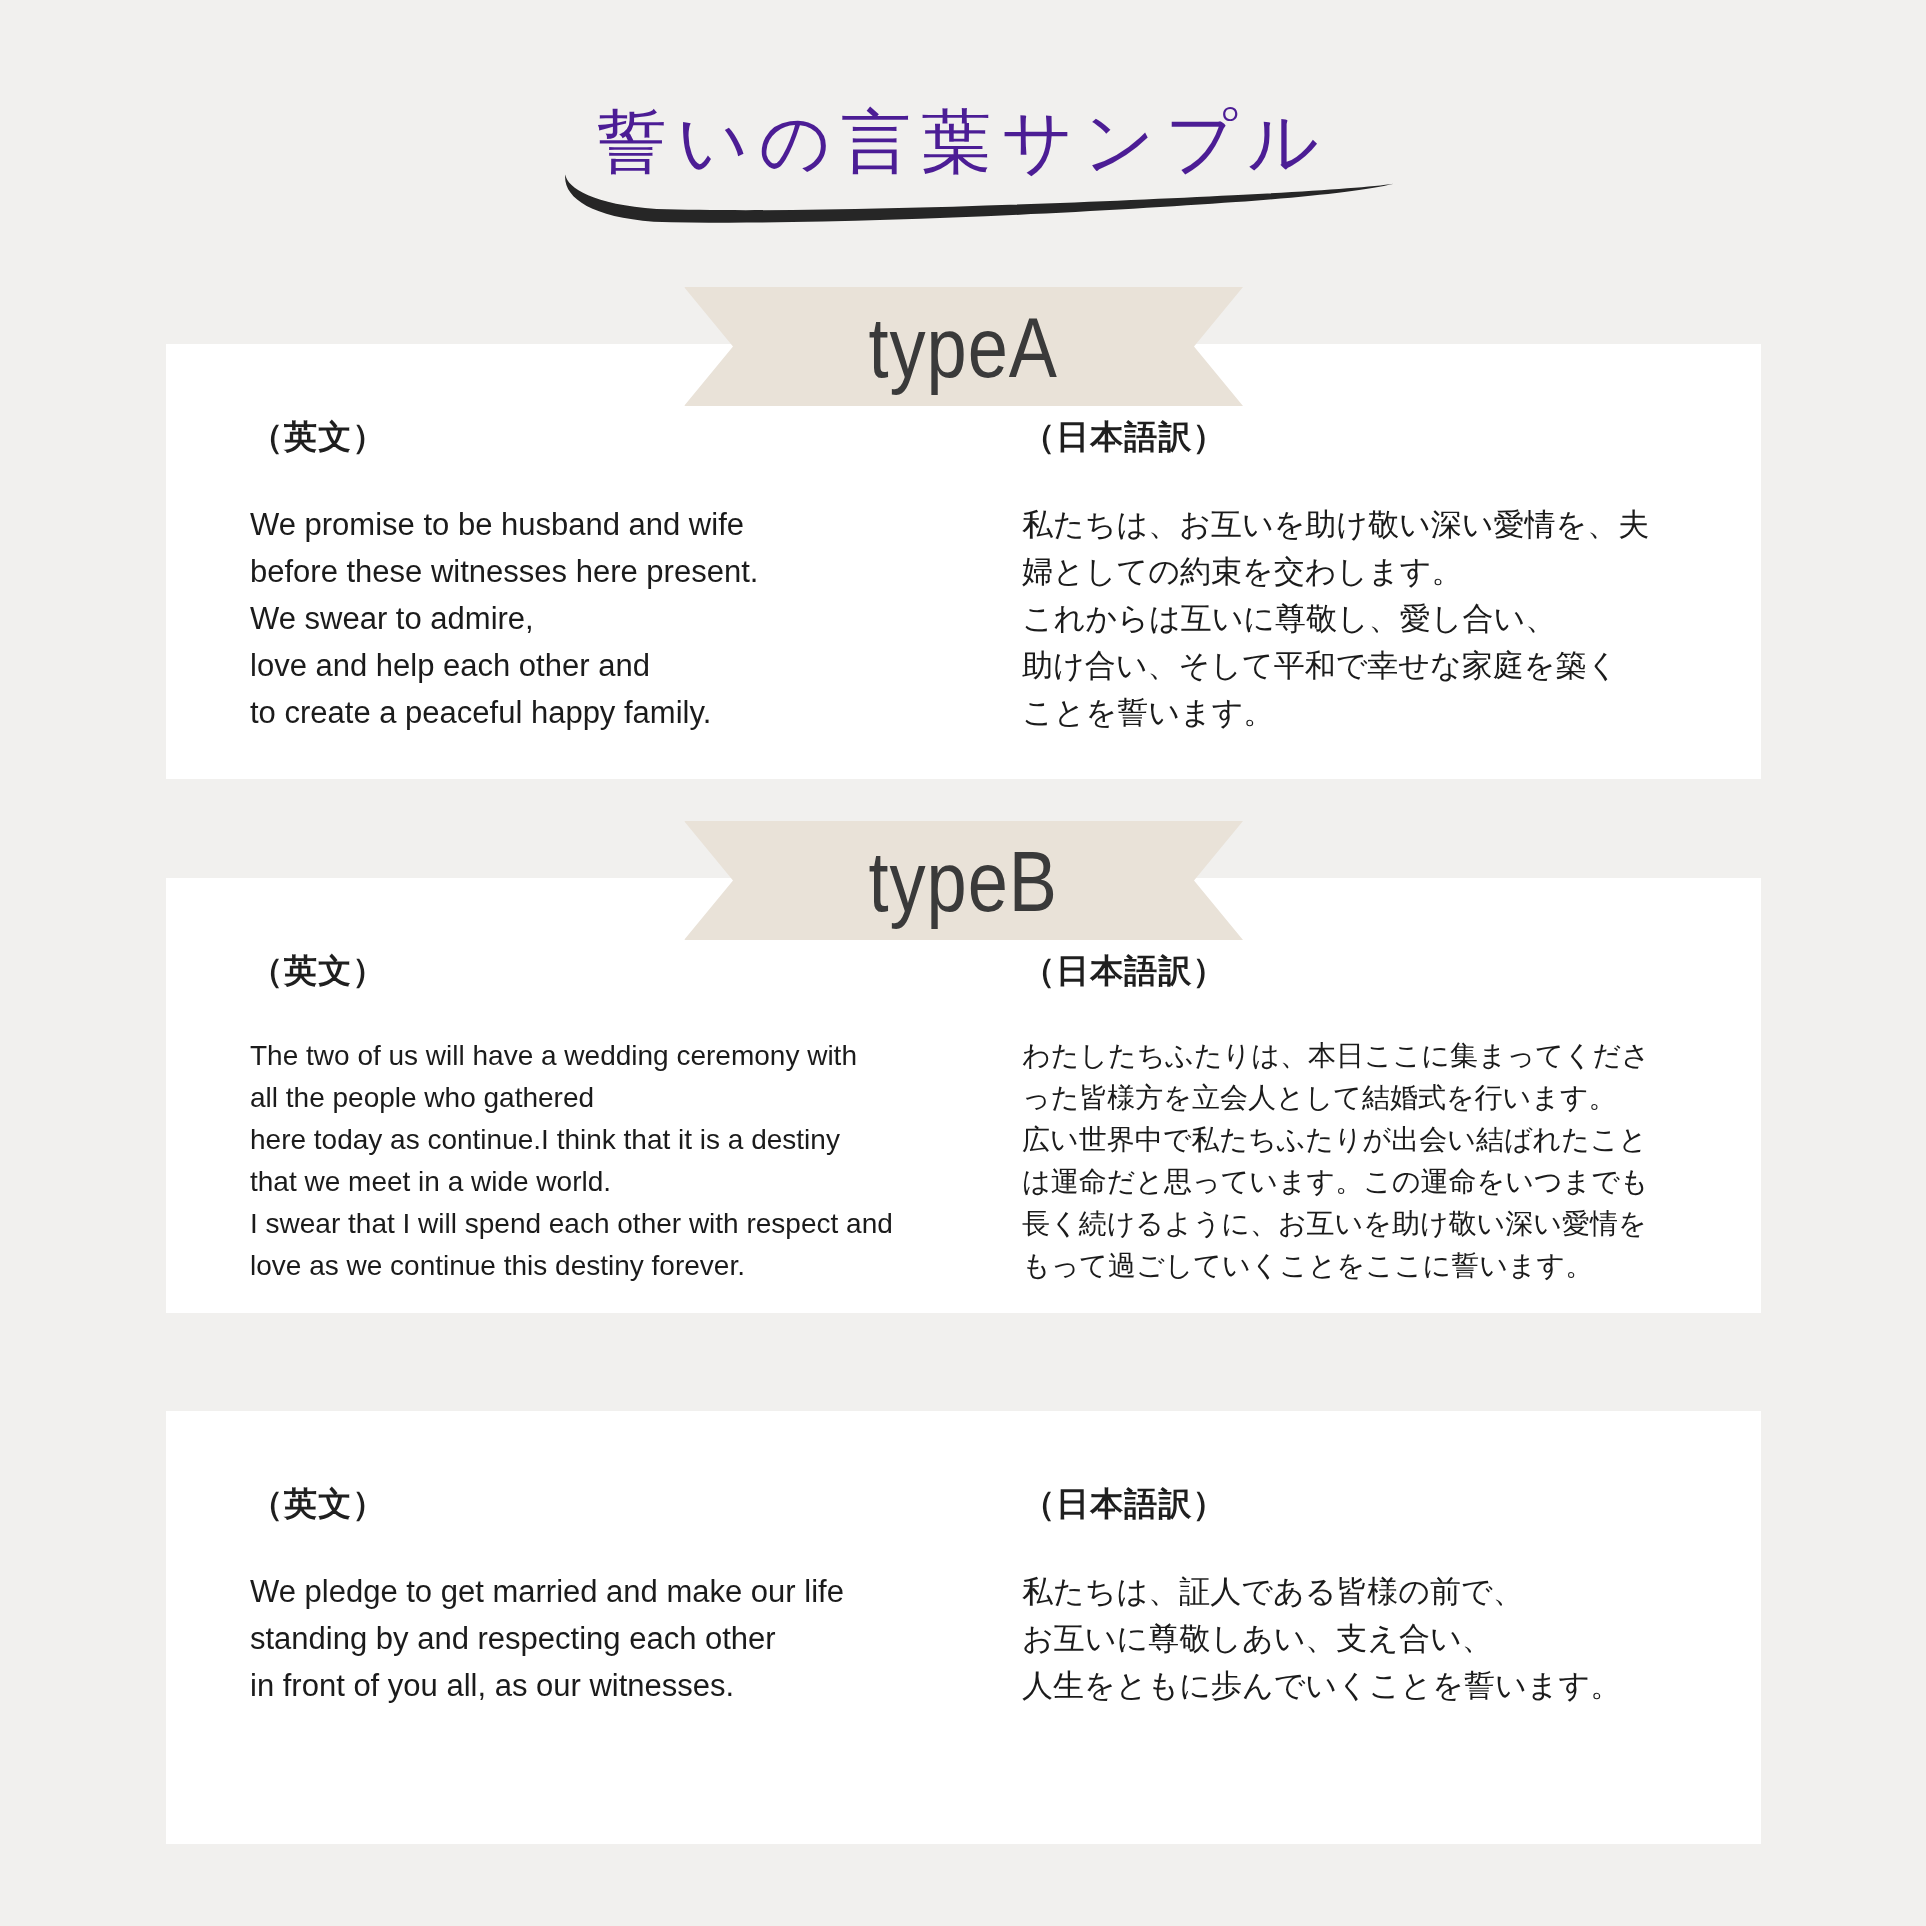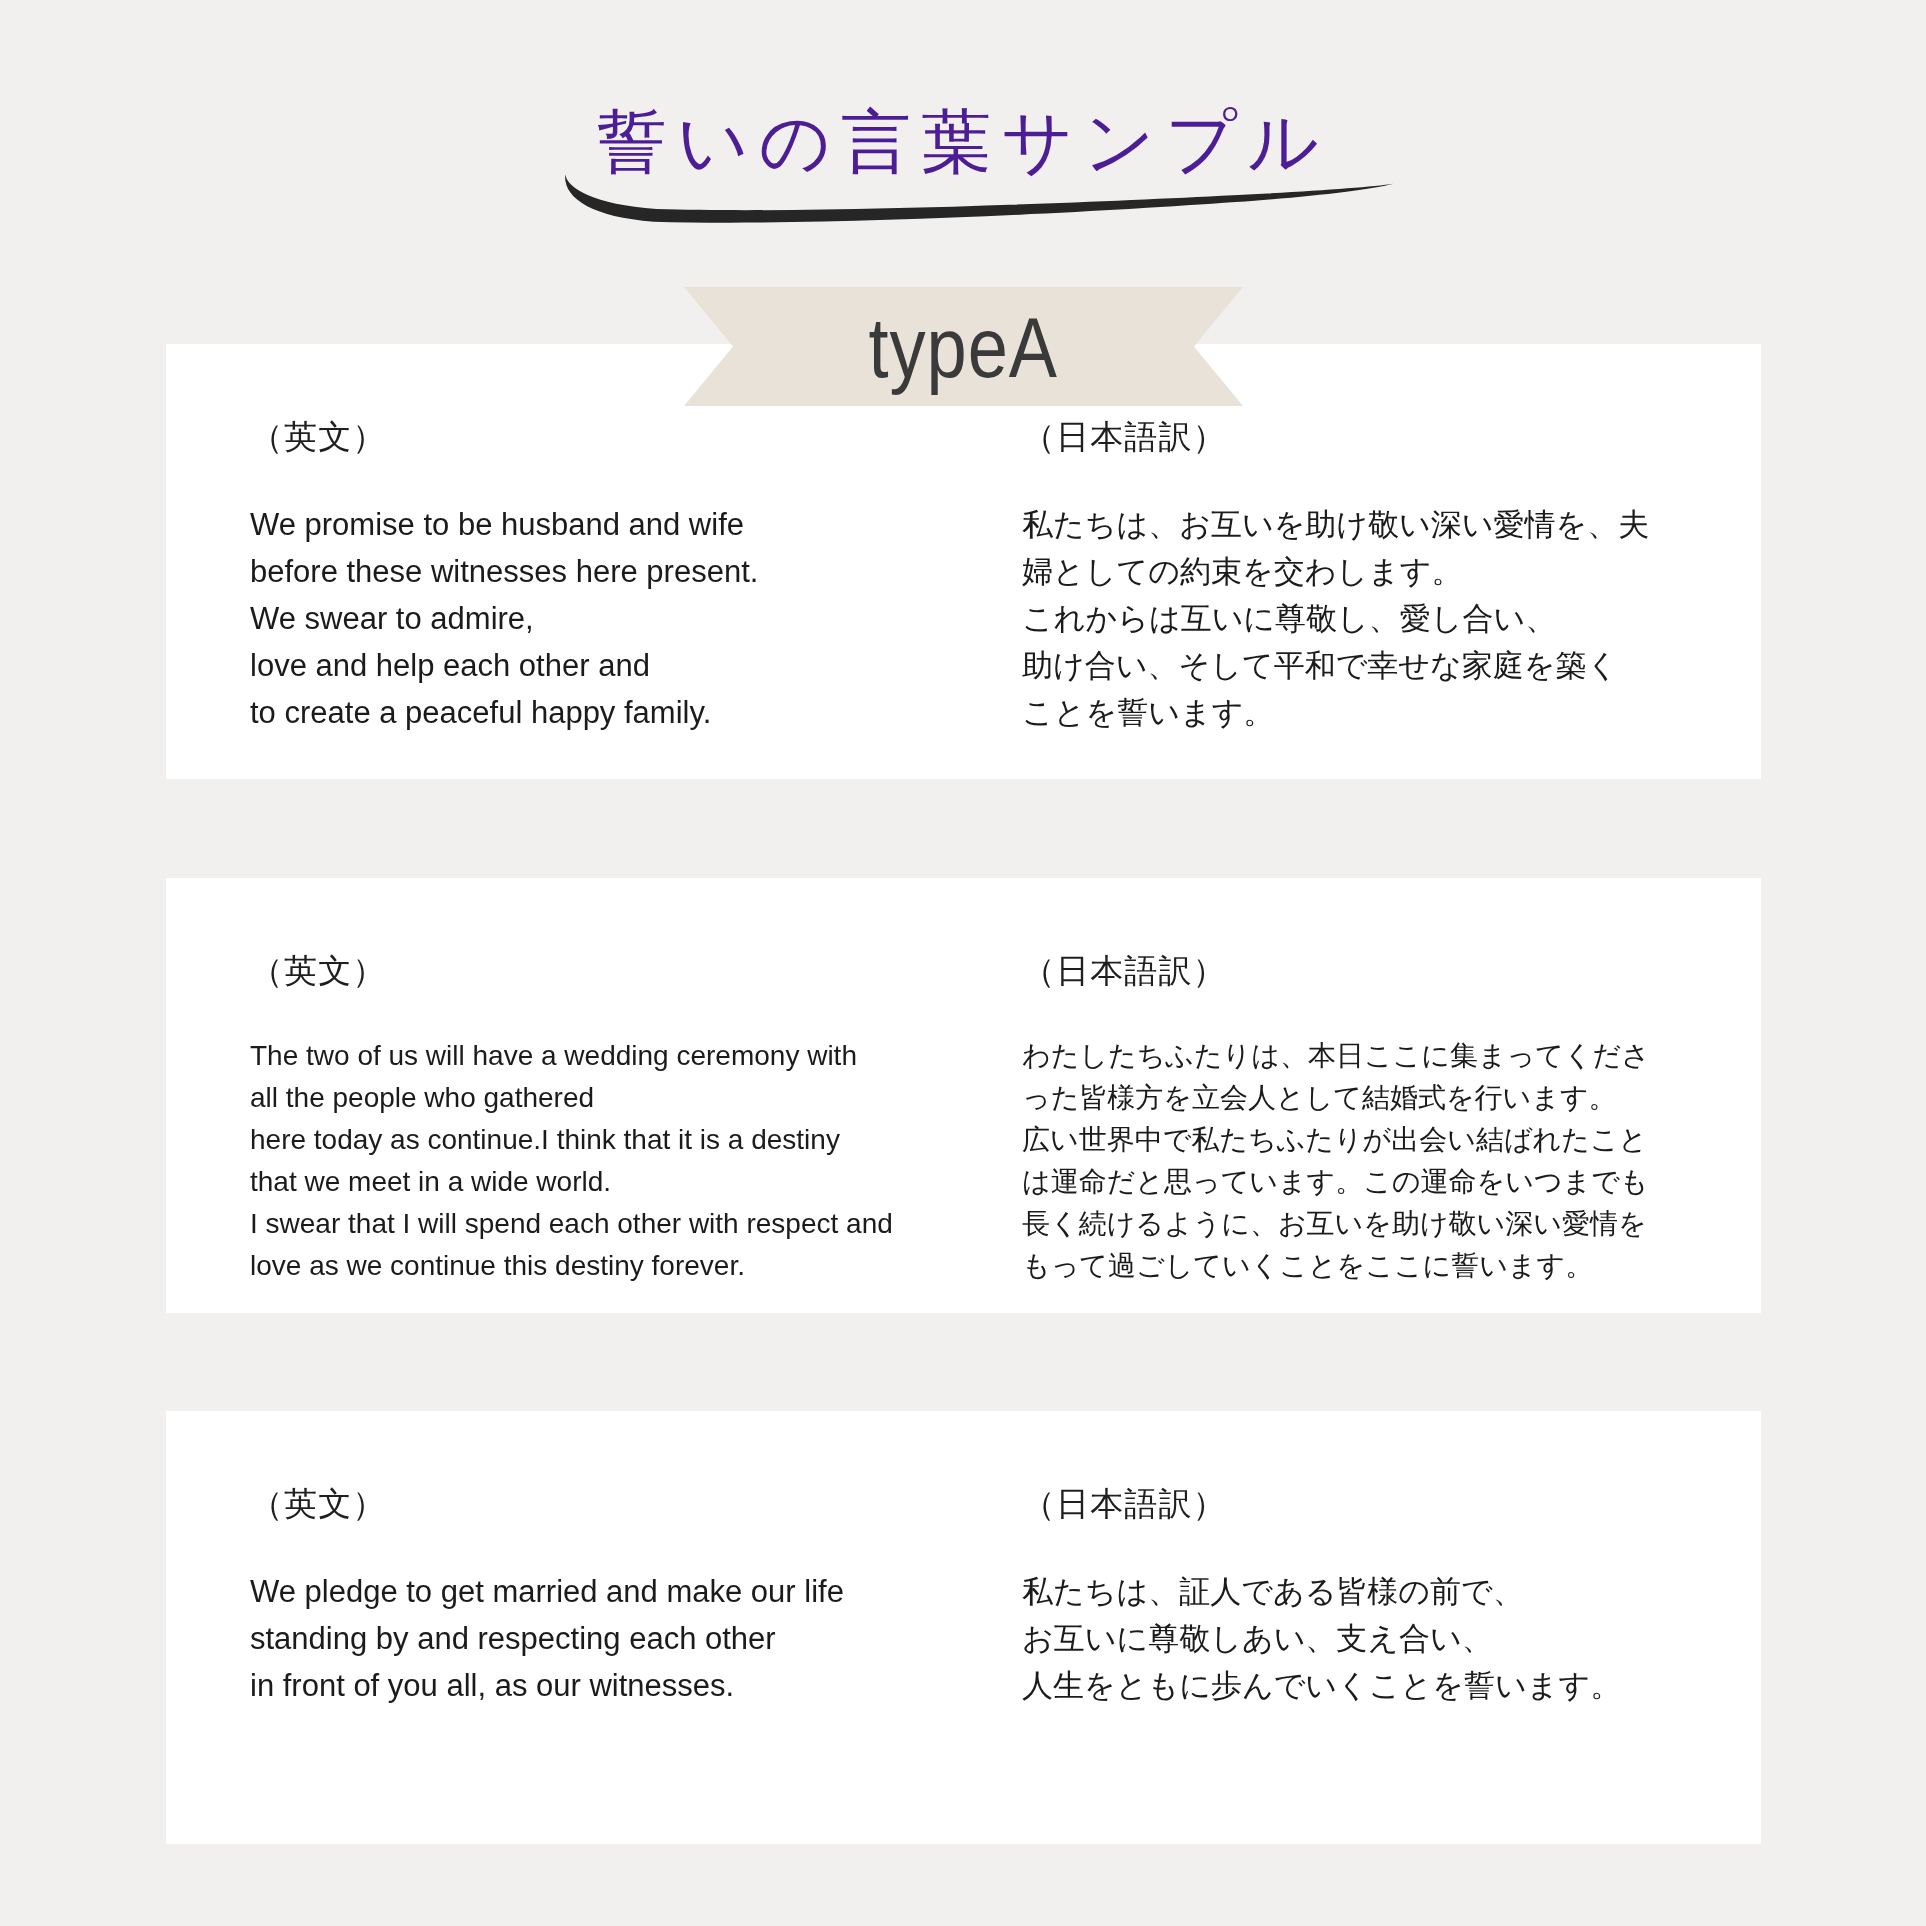--- a/index.html
+++ b/index.html
@@ -71,20 +71,21 @@
     width:100%; height:100%;
   }
   .col-en{flex:0 0 772px;}
   .col-ja{flex:1 1 auto; min-width:0;}
 
   .lang-label{
     font-size:33px;
     line-height:40px;
     letter-spacing:1.1px;
     color:#1f1f1f;
+    font-weight:bold;
   }
   .lang-label.ja{
     text-align:left;
     padding-right:134px;
   }
   .body-text{
     margin-top:44px;
     font-size:31px;
     line-height:47px;
     white-space:pre-line;
@@ -132,20 +133,23 @@
       <p class="body-text">私たちは、お互いを助け敬い深い愛情を、夫
 婦としての約束を交わします。
 これからは互いに尊敬し、愛し合い、
 助け合い、そして平和で幸せな家庭を築く
 ことを誓います。</p>
     </div>
   </div>
 </section>
 
 <section class="card card-b">
+  <div class="ribbon">
+    <span class="ribbon-label">typeB</span>
+  </div>
   <div class="cols">
     <div class="col-en">
       <div class="lang-label">（英文）</div>
       <p class="body-text">The two of us will have a wedding ceremony with
 all the people who gathered
 here today as continue.I think that it is a destiny
 that we meet in a wide world.
 I swear that I will spend each other with respect and
 love as we continue this destiny forever.</p>
     </div>

